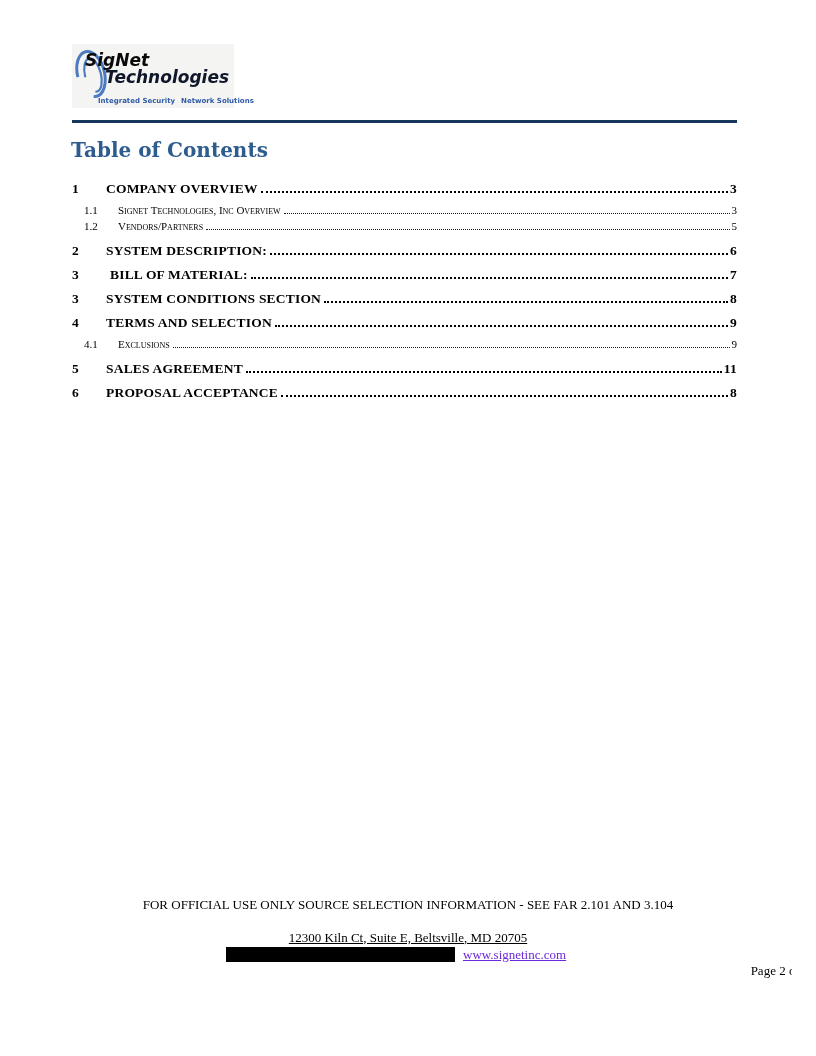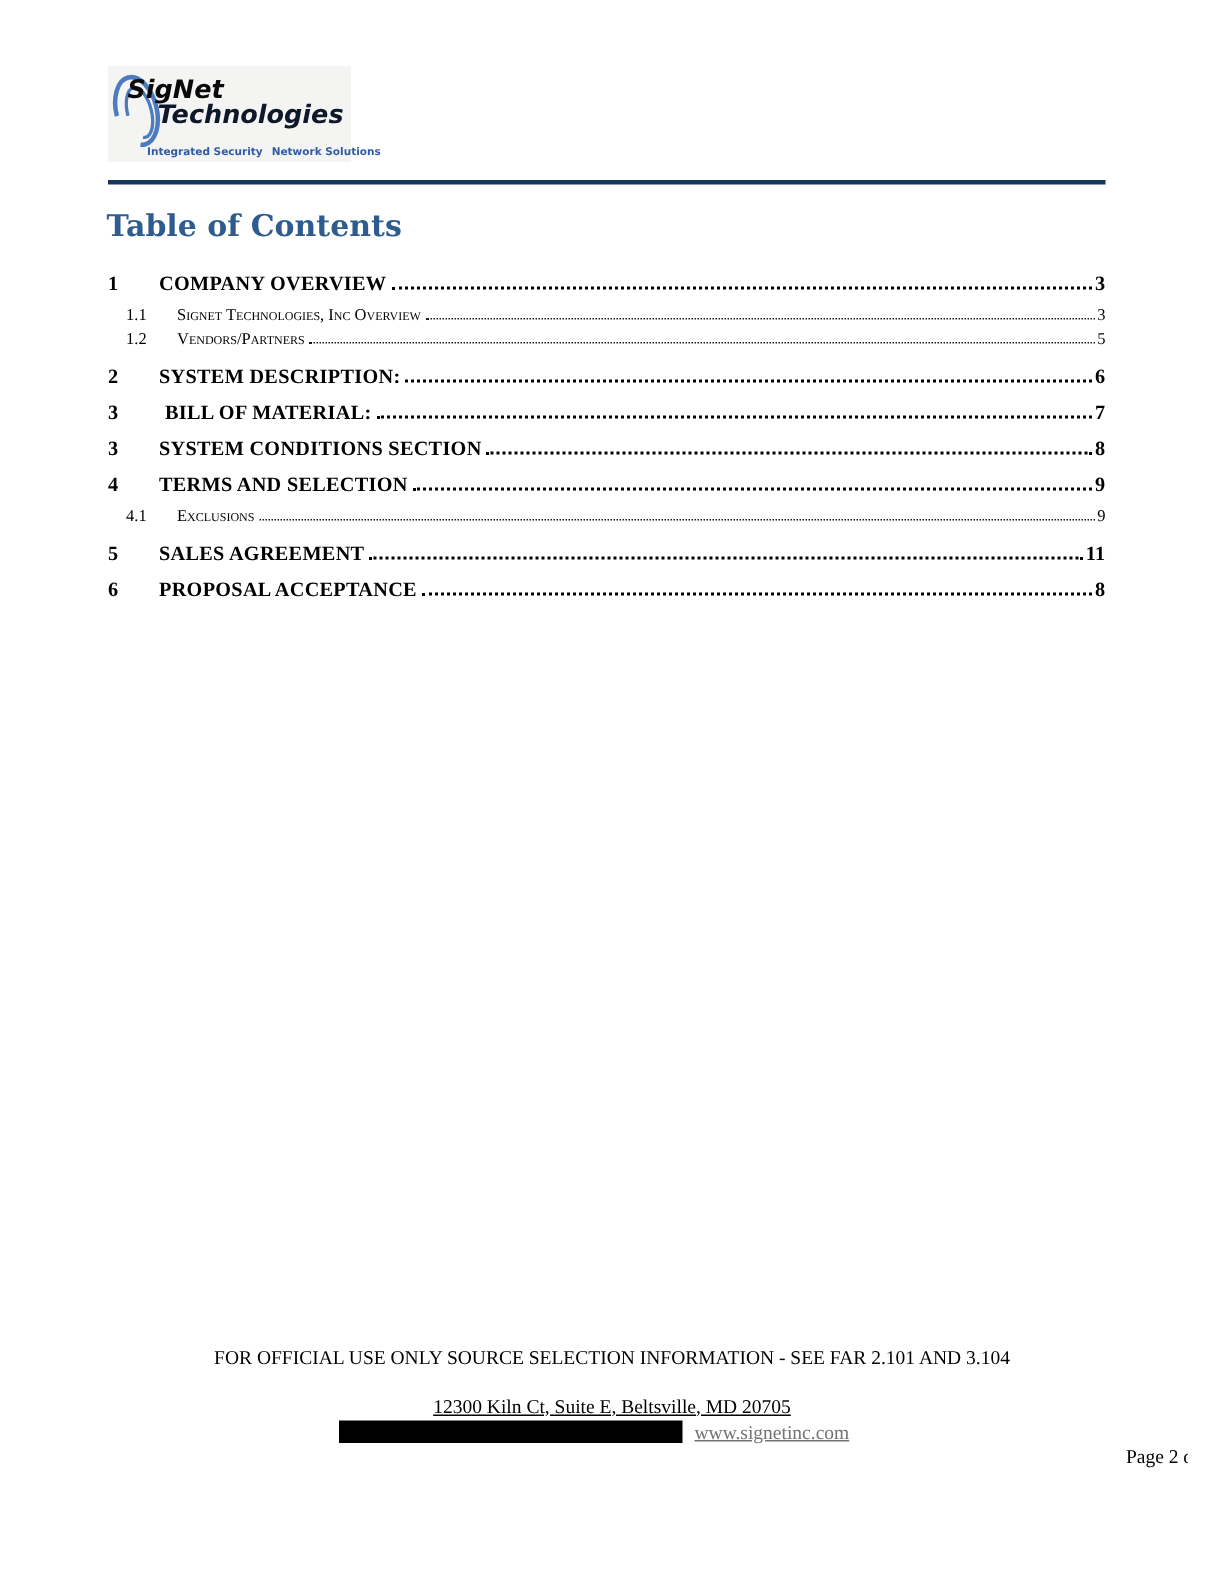--- a/index.html
+++ b/index.html
@@ -52,21 +52,21 @@
   .toc-leader{flex:1;border-bottom:2px dotted #000;margin:0 2px 3px 3px;min-width:10px;}
   .lvl2 .toc-leader{border-bottom:1.5px dotted #1a1a1a;}
   .toc-pagenum{flex:none;text-align:right;}
   .indent-sm{padding-left:4px;}
   
   .footer{position:absolute;left:0;top:897px;width:816px;font-size:13px;}
   .secure-line{ text-align:center;line-height:15.5px;}
   .footer-address{text-align:center;margin-top:17px;text-decoration:underline;line-height:15px;}
   .bar-line{position:relative;height:16px;margin-top:1px;}
   .redaction-bar{position:absolute;left:226px;top:1px;width:229px;height:15px;background:#000;}
-  .website-link{position:absolute;left:463px;top:1px;color:#737373;text-decoration:underline;cursor:pointer;}
+  .website-link{position:absolute;left:463px;top:1px;color:#6d28d9;text-decoration:underline;cursor:pointer;}
   .footer-page{text-align:right;margin-top:1px;line-height:15px;}
 </style>
 </head>
 <body>
 
 <div class="page">
 
   <div class="logo-box">
     <svg class="logo-ring" width="42" height="54" viewBox="0 0 42 54">
       <g fill="none" stroke="#4c7bc0">

